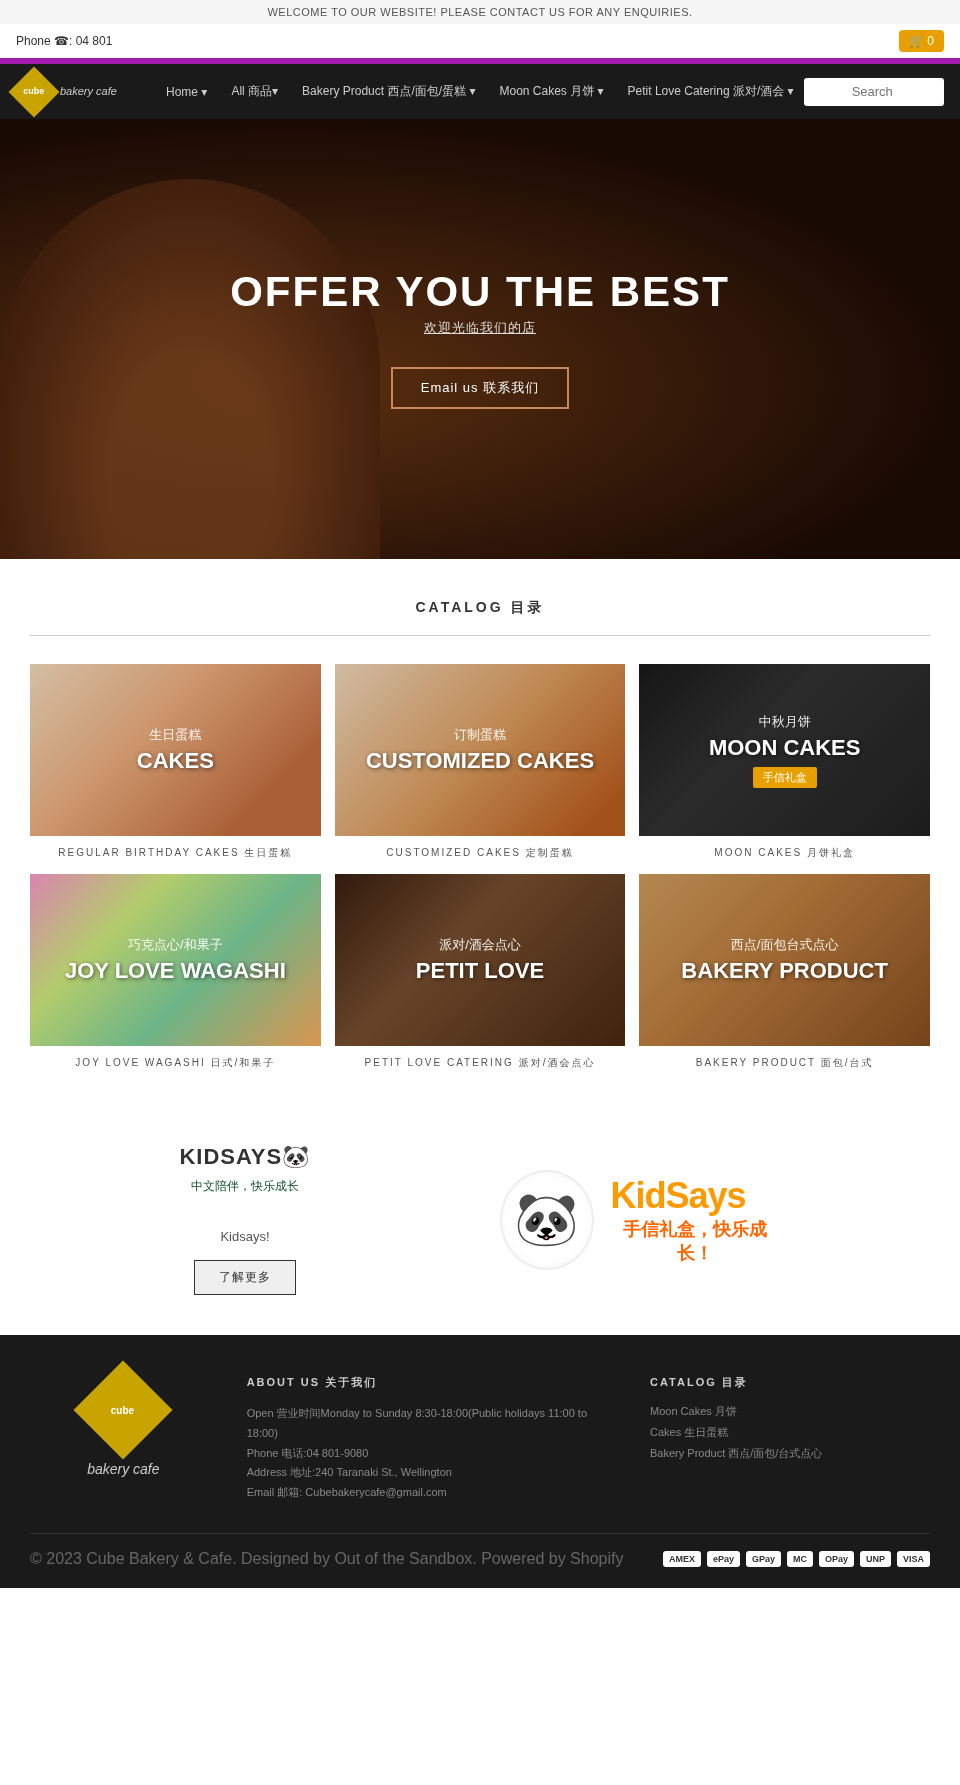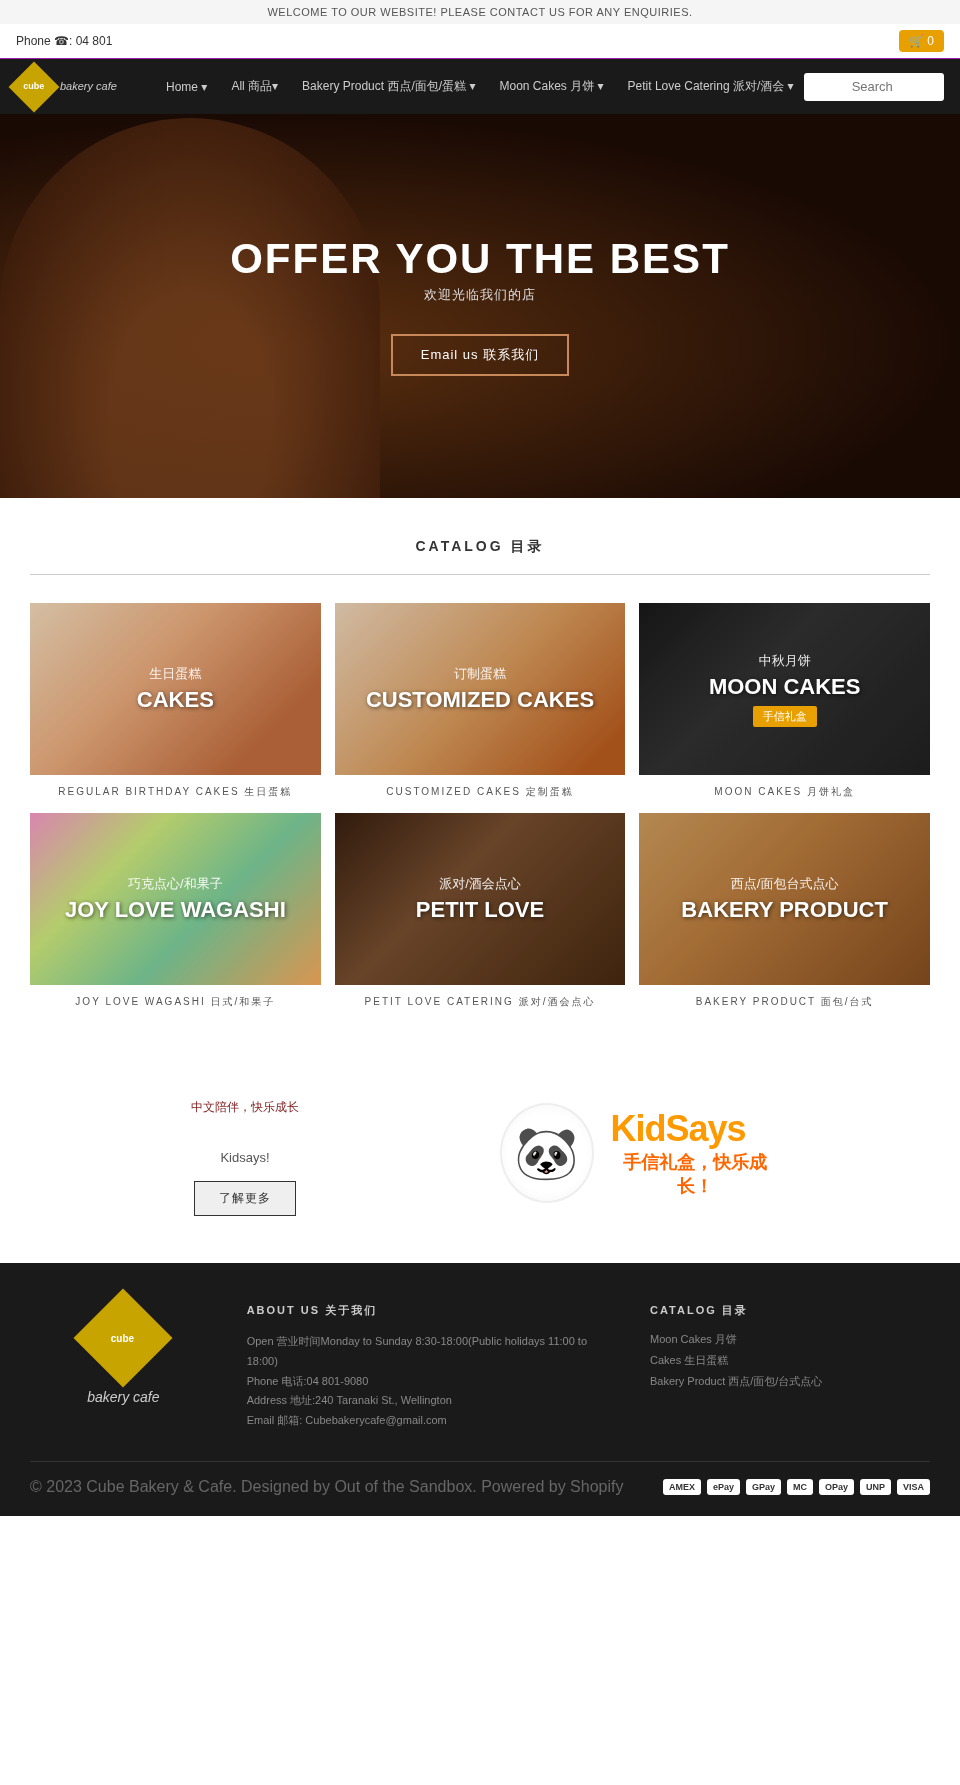--- a/index.html
+++ b/index.html
@@ -15,21 +15,21 @@
       letter-spacing: 0.5px;
     }
 
     
     .utility-bar {
       background: #fff;
       display: flex;
       justify-content: space-between;
       align-items: center;
       padding: 6px 16px;
-      border-bottom: 1px solid #a21caf;
+      border-bottom: 6px solid #a21caf;
     }
     .utility-bar .phone { font-size: 12px; color: #333; }
     .utility-bar .cart-icon {
       background: #e8a000;
       color: #fff;
       border-radius: 4px;
       padding: 4px 10px;
       font-size: 12px;
       cursor: pointer;
     }
@@ -101,21 +101,21 @@
       border: none;
       color: #fff;
       padding: 0 8px;
       height: 28px;
       cursor: pointer;
     }
 
     
     .hero {
       width: 100%;
-      height: 384px;
+      height: 440px;
       background: linear-gradient(rgba(0,0,0,0.35), rgba(0,0,0,0.35)),
         #3a2010;
       position: relative;
       display: flex;
       align-items: center;
       justify-content: center;
       overflow: hidden;
     }
     .hero-bg {
       position: absolute; inset: 0;
@@ -140,20 +140,21 @@
       font-weight: 900;
       letter-spacing: 2px;
       line-height: 1.1;
       text-transform: uppercase;
     }
     .hero-subtitle {
       font-size: 13px;
       margin-top: 4px;
       color: #ddd;
       letter-spacing: 1px;
+      text-decoration: underline;
     }
     .hero-btn {
       display: inline-block;
       margin-top: 30px;
       padding: 10px 28px;
       border: 2px solid #c8885a;
       background: transparent;
       color: #fff;
       font-size: 13px;
       cursor: pointer;
@@ -249,21 +250,21 @@
       text-align: center;
     }
     .kidsays-title {
       font-size: 22px;
       font-weight: bold;
       color: #333;
       letter-spacing: 1px;
     }
     .kidsays-subtitle {
       font-size: 12px;
-      color: #7f1d1d;
+      color: #14532d;
       margin: 8px 0 34px;
     }
     .kidsays-desc {
       font-size: 13px;
       color: #555;
       margin-bottom: 16px;
     }
     .kidsays-btn {
       display: inline-block;
       border: 1px solid #333;
@@ -518,20 +519,21 @@
           <span class="catalog-item-en">BAKERY PRODUCT</span>
         </div>
       </div>
       <p class="catalog-item-label">BAKERY PRODUCT 面包/台式</p>
     </div>
   </div>
 </section>
 
 <section class="kidsays-section">
   <div class="kidsays-left">
+    <h2 class="kidsays-title">KIDSAYS🐼</h2>
     <p class="kidsays-subtitle">中文陪伴，快乐成长</p>
     <p class="kidsays-desc">Kidsays!</p>
     <button class="kidsays-btn">了解更多</button>
   </div>
   <div class="kidsays-right">
     <div class="kidsays-logo">
       <div class="panda-circle">🐼</div>
       <div class="kidsays-brand">
         <div class="kidsays-brand-en">
           <span>Kid</span><span style="color:#ff9900">Says</span>

